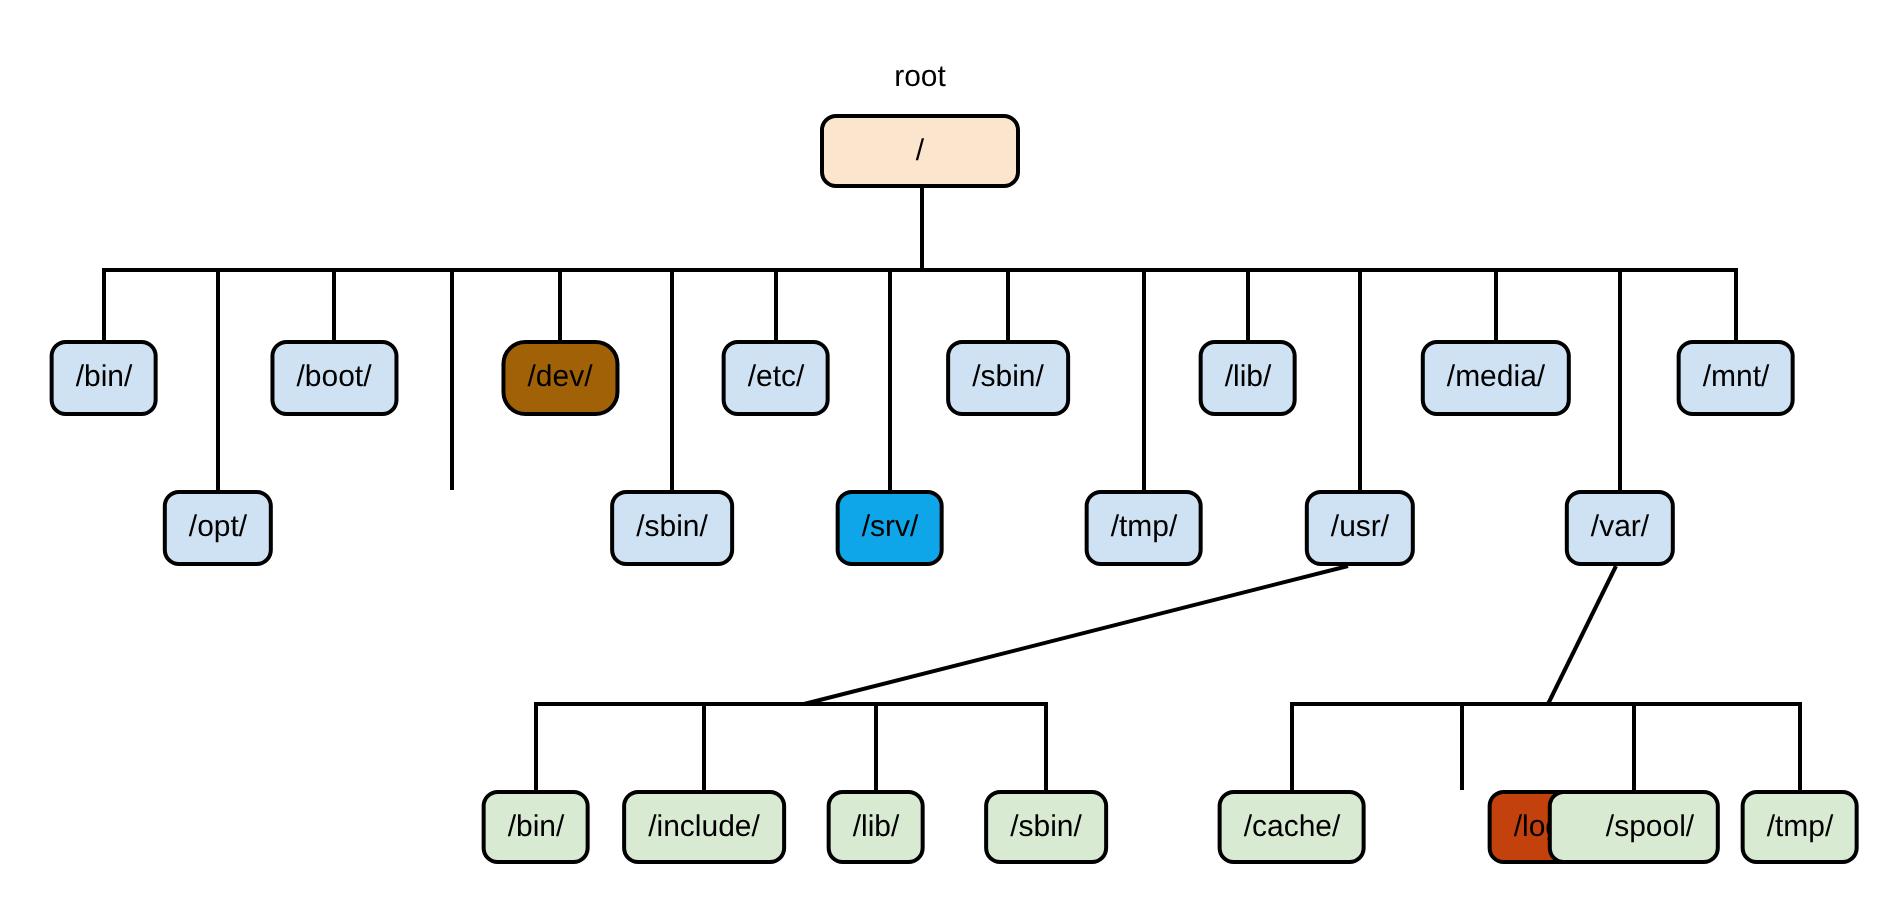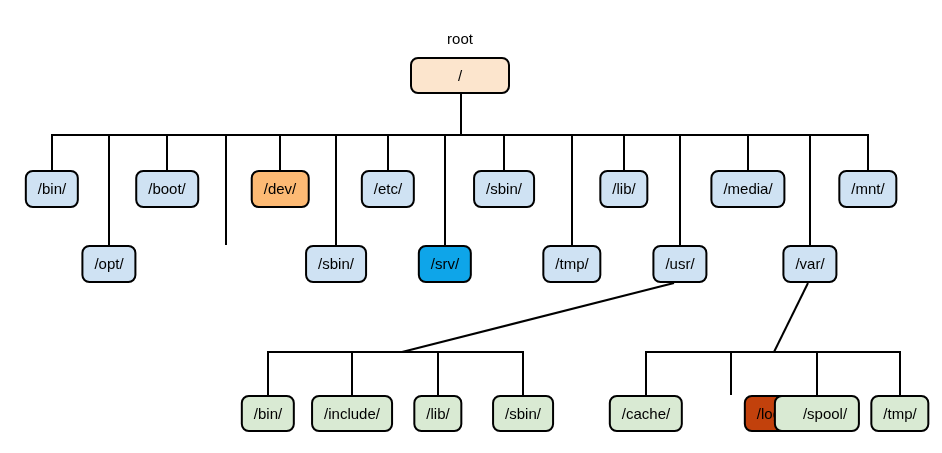--- a/index.html
+++ b/index.html
@@ -75,21 +75,21 @@
     <path d="M808 283 L774 352"></path>
     <path d="M646 352 H900"></path>
     <path d="M646 351 V395 M731 351 V395 M817 351 V395 M900 351 V395"></path>
   </svg>
 
   <div class="caption" style="left:460px; top:30px;">root</div>
   <div class="node small" style="left: 460px; top: 57px; width: 100px; background-color: rgb(252, 229, 205);">/</div>
 
   <div class="node" style="left: 52px; top: 170px; background-color: rgb(207, 226, 243);">/bin/</div>
   <div class="node" style="left: 167px; top: 170px; background-color: rgb(207, 226, 243);">/boot/</div>
-  <div class="node" style="left: 280px; top: 170px; background-color: #fdba74;">/dev/</div>
+  <div class="node" style="left: 280px; top: 170px; background-color: #a16207; border-radius: 12px;">/dev/</div>
   <div class="node" style="left: 388px; top: 170px; background-color: rgb(207, 226, 243);">/etc/</div>
   <div class="node" style="left: 504px; top: 170px; background-color: rgb(207, 226, 243);">/sbin/</div>
   <div class="node" style="left: 624px; top: 170px; background-color: rgb(207, 226, 243);">/lib/</div>
   <div class="node" style="left: 748px; top: 170px; background-color: rgb(207, 226, 243);">/media/</div>
   <div class="node" style="left: 868px; top: 170px; background-color: rgb(207, 226, 243);">/mnt/</div>
 
   <div class="node" style="left: 109px; top: 245px; background-color: rgb(207, 226, 243);">/opt/</div>
   <div class="node" style="left: 336px; top: 245px; background-color: rgb(207, 226, 243);">/sbin/</div>
   <div class="node" style="left: 445px; top: 245px; background-color: #0ea5e9;">/srv/</div>
   <div class="node" style="left: 572px; top: 245px; background-color: rgb(207, 226, 243);">/tmp/</div>

